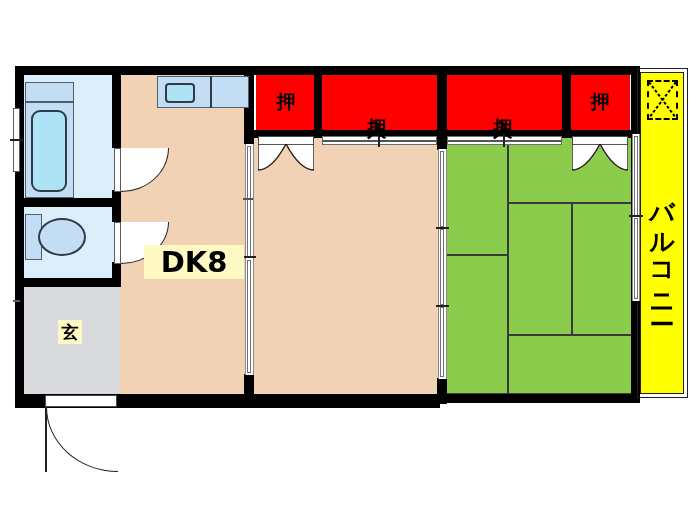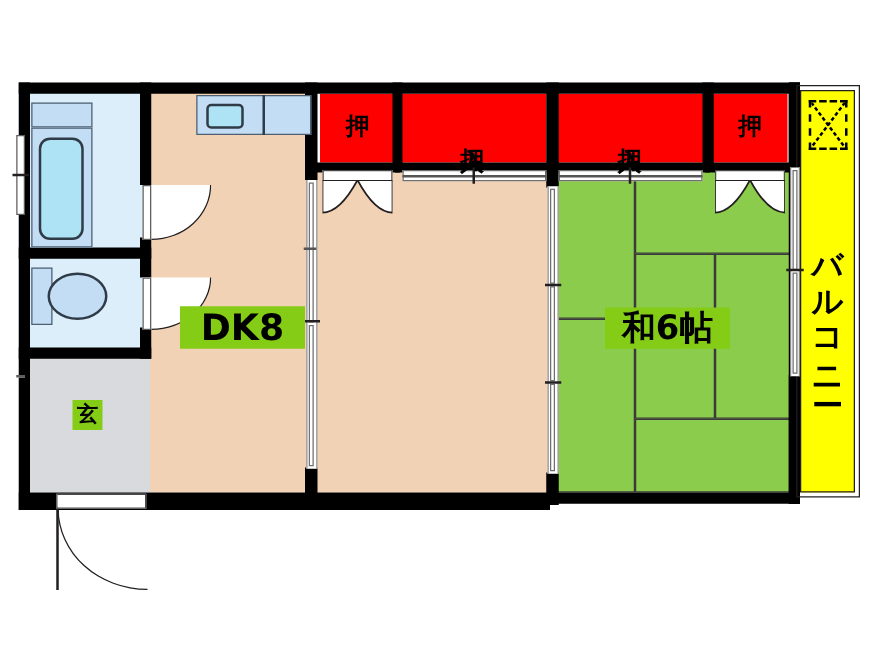--- a/index.html
+++ b/index.html
@@ -33,21 +33,21 @@
 
   
   .wall         { background: #000000; }
   .outline      { border: 1px solid #231f20; }
 
   
   .lbl {
     display: flex;
     align-items: center;
     justify-content: center;
-    background: #84cc16;
+    background: #fef9c3;
     color: #000000;
     line-height: 1;
     white-space: nowrap;
     font-weight: 700;
   }
   .lbl-room   { font-size: 27px; letter-spacing: 0px; }
   .lbl-dk     { font-size: 29px; }
   .lbl-gen    { font-size: 17px; }
   .lbl-oshi   { background: transparent; color: #000; font-size: 19px; font-weight: 700; }
   .lbl-oshi.v {
@@ -223,21 +223,20 @@
   <div class="abs slide-v" style="left:632px; top:134px; width:8px; height:167px;"></div>
   <div class="abs leaf-v" style="left:634px; top:136px; width:4px; height:80px;"></div>
   <div class="abs leaf-v" style="left:634px; top:218px; width:4px; height:81px;"></div>
   <div class="abs" style="left:629px; top:215px; width:14px; height:2px; background:#231f20;"></div>
 
   <div class="abs panel" style="left:13px; top:300px; width:7px; height:0px;"></div>
 
   <div class="abs lbl lbl-dk" style="left:144px; top:245px; width:100px; height:34px;">DK8</div>
 
 
-  <div class="abs lbl lbl-room" style="left:484px; top:246px; width:100px; height:33px;">和6帖</div>
 
   <div class="abs lbl lbl-gen" style="left:58px; top:320px; width:24px; height:24px;">玄</div>
 
   <div class="abs lbl lbl-balcony" style="left:648px; top:168px; width:28px; height:160px; display:flex; align-items:center; justify-content:center;">バルコニー</div>
 
   <div class="abs lbl lbl-oshi" style="left:266px; top:88px; width:40px; height:26px; display:flex; align-items:center; justify-content:center;">押</div>
   <div class="abs lbl lbl-oshi v" style="left:364px; top:79px; width:26px; height:48px; display:flex; align-items:center; justify-content:center;">押入</div>
   <div class="abs lbl lbl-oshi v" style="left:490px; top:79px; width:26px; height:48px; display:flex; align-items:center; justify-content:center;">押入</div>
   <div class="abs lbl lbl-oshi" style="left:580px; top:88px; width:40px; height:26px; display:flex; align-items:center; justify-content:center;">押</div>
 

